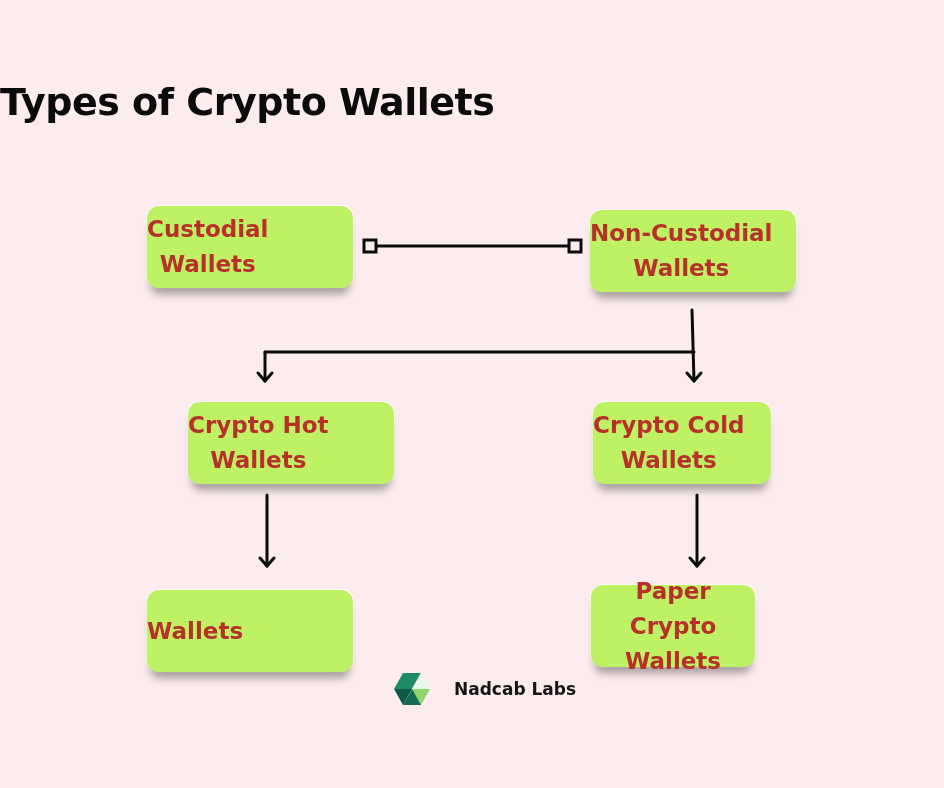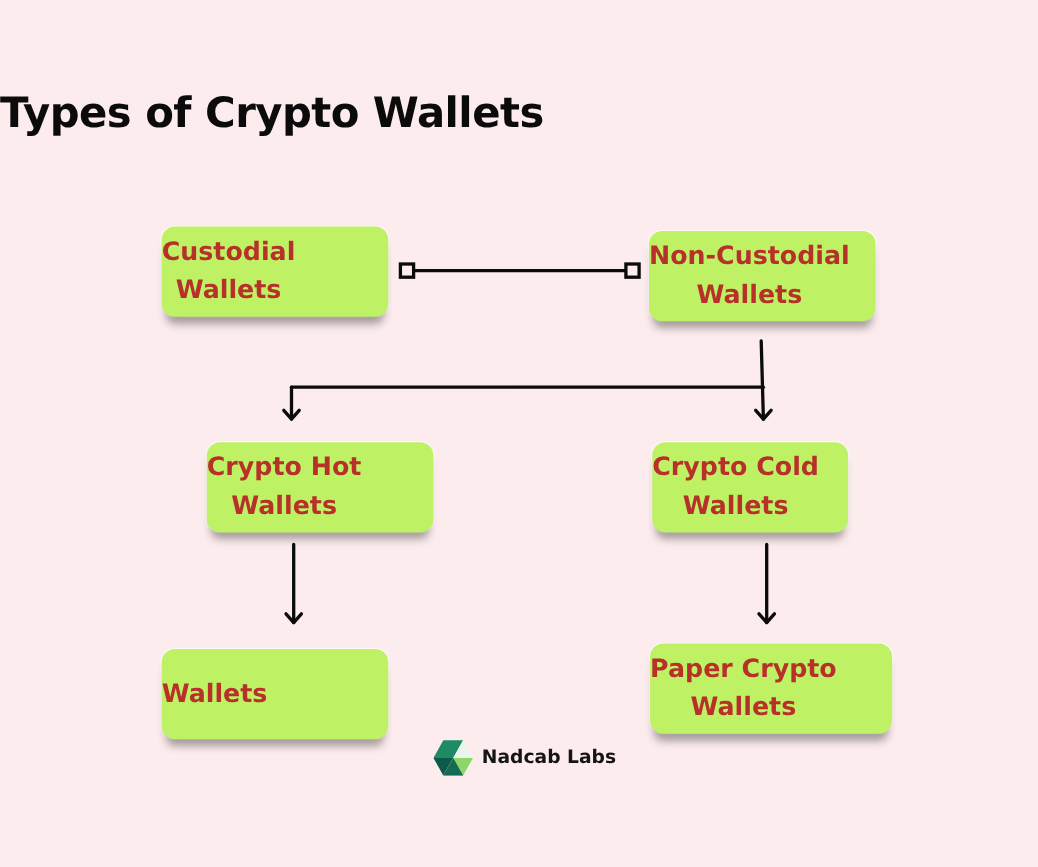--- a/index.html
+++ b/index.html
@@ -17,21 +17,21 @@
     position:absolute; background:#bef264; border-radius:12px;
     box-shadow: 0 10px 8px -4px rgba(0,0,0,0.35), 0 0 0 1px rgba(255,255,255,0.6);
     display:flex; align-items:center; justify-content:flex-start; text-align:center;
     color:#b8302a; font-family:"DejaVu Sans", sans-serif; font-weight:bold;
     font-size:23px; line-height:35px;
   }
   .node span { display:block; }
   svg.lines { position:absolute; left:0; top:0; }
   .brand {
     position:absolute; left:394px; top:672px; height:34px;
-    display:flex; align-items:center; gap:8px;
+    display:flex; align-items:center; gap:24px;
   }
   .brand-name {
     font-family:"DejaVu Sans", sans-serif; font-weight:bold; font-size:17px; color:#151515;
   }
 </style>
 </head>
 <body>
 
 <div class="title">Types of Crypto Wallets</div>
 
@@ -89,21 +89,21 @@
     <span>Wallets</span>
   </div>
 </div>
 
 <div class="node" style="left:147px;top:590px;width:206px;height:82px;">
   <div>
     <span>Wallets</span>
   </div>
 </div>
 
-<div class="node" style="left:591px;top:585px;width:220px;height:82px;">
+<div class="node" style="left:591px;top:585px;width:164px;height:82px;">
   <div>
     <span>Paper Crypto</span>
     <span>Wallets</span>
   </div>
 </div>
 
 <div class="brand">
   <svg width="36" height="34" viewBox="0 0 36 34">
     <polygon points="9,1 27,1 18,17 0,17" fill="#1f8a66"></polygon>
     <polygon points="27,1 36,17 18,17" fill="#e8f7ea"></polygon>

